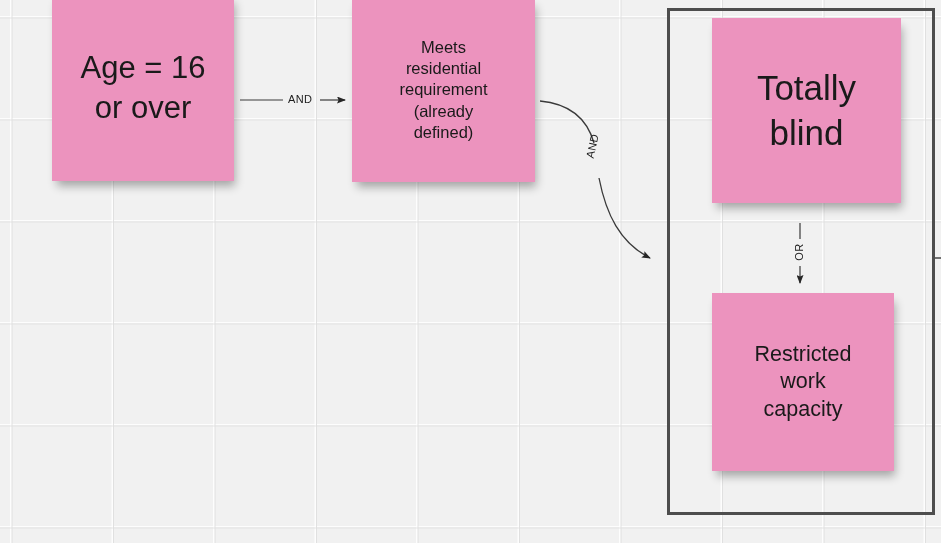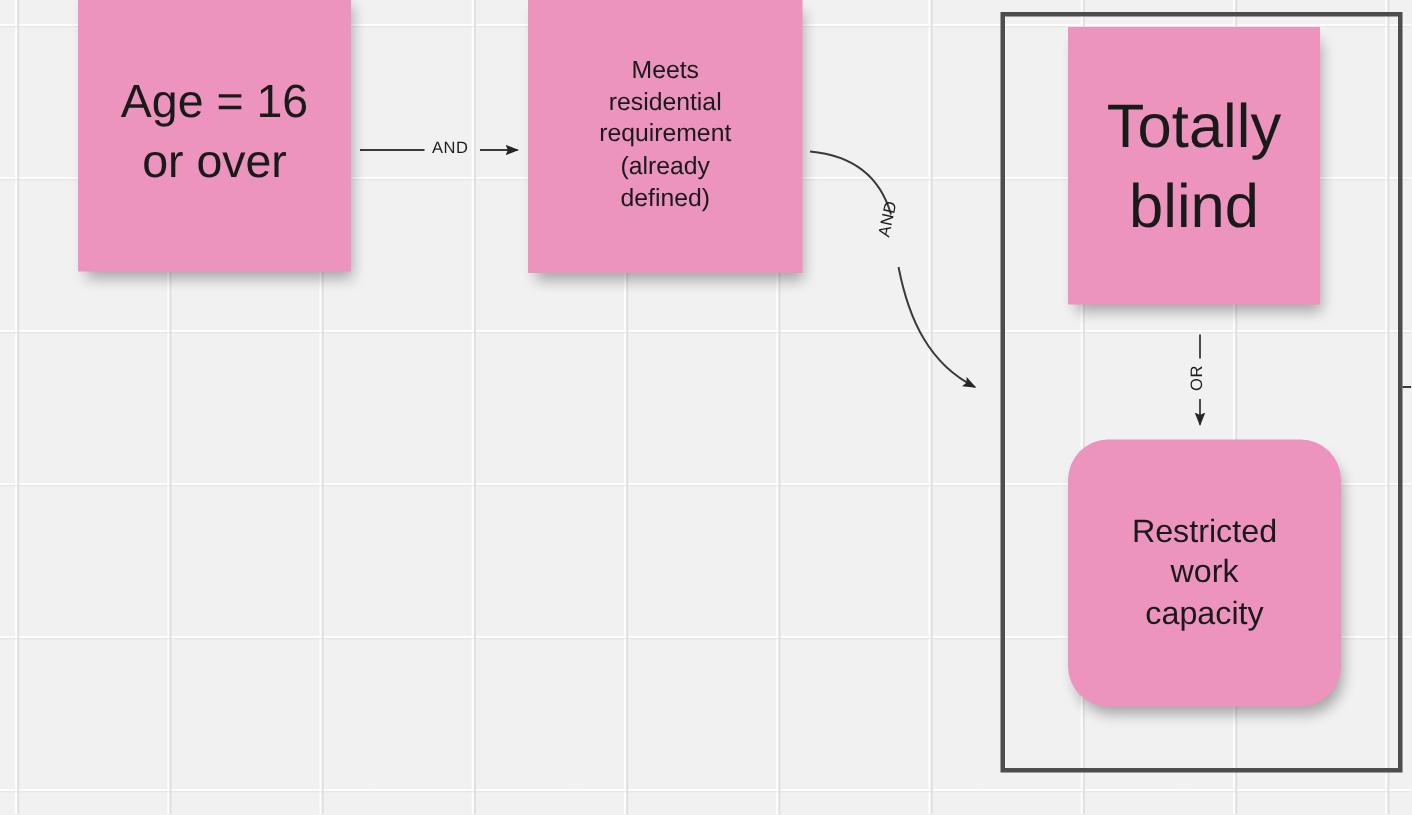--- a/index.html
+++ b/index.html
@@ -50,22 +50,22 @@
     color: #1a1a1a;
     line-height: 1.28;
     background: #ec93be;
     box-shadow: 3px 7px 9px -2px rgba(0,0,0,0.32);
     white-space: pre-line;
     padding: 4px 8px;
   }
 
   #note-age      { left: 52px;  top: -6px;  width: 182px; height: 187px; font-size: 31px; }
   #note-resid    { left: 352px; top: -2px;  width: 183px; height: 184px; font-size: 16.5px; }
-  #note-blind    { left: 712px; top: 18px;  width: 168px; height: 185px; font-size: 41px; }
-  #note-restrict { left: 712px; top: 293px; width: 182px; height: 178px; font-size: 21.5px; border-radius: 27px; }
+  #note-blind    { left: 712px; top: 18px;  width: 189px; height: 185px; font-size: 35px; }
+  #note-restrict { left: 712px; top: 293px; width: 182px; height: 178px; font-size: 21.5px; }
 
   
   #group-box {
     position: absolute;
     left: 667px;
     top: 8px;
     width: 268px;
     height: 507px;
     border: 3px solid #4d4d4d;
     background: transparent;

